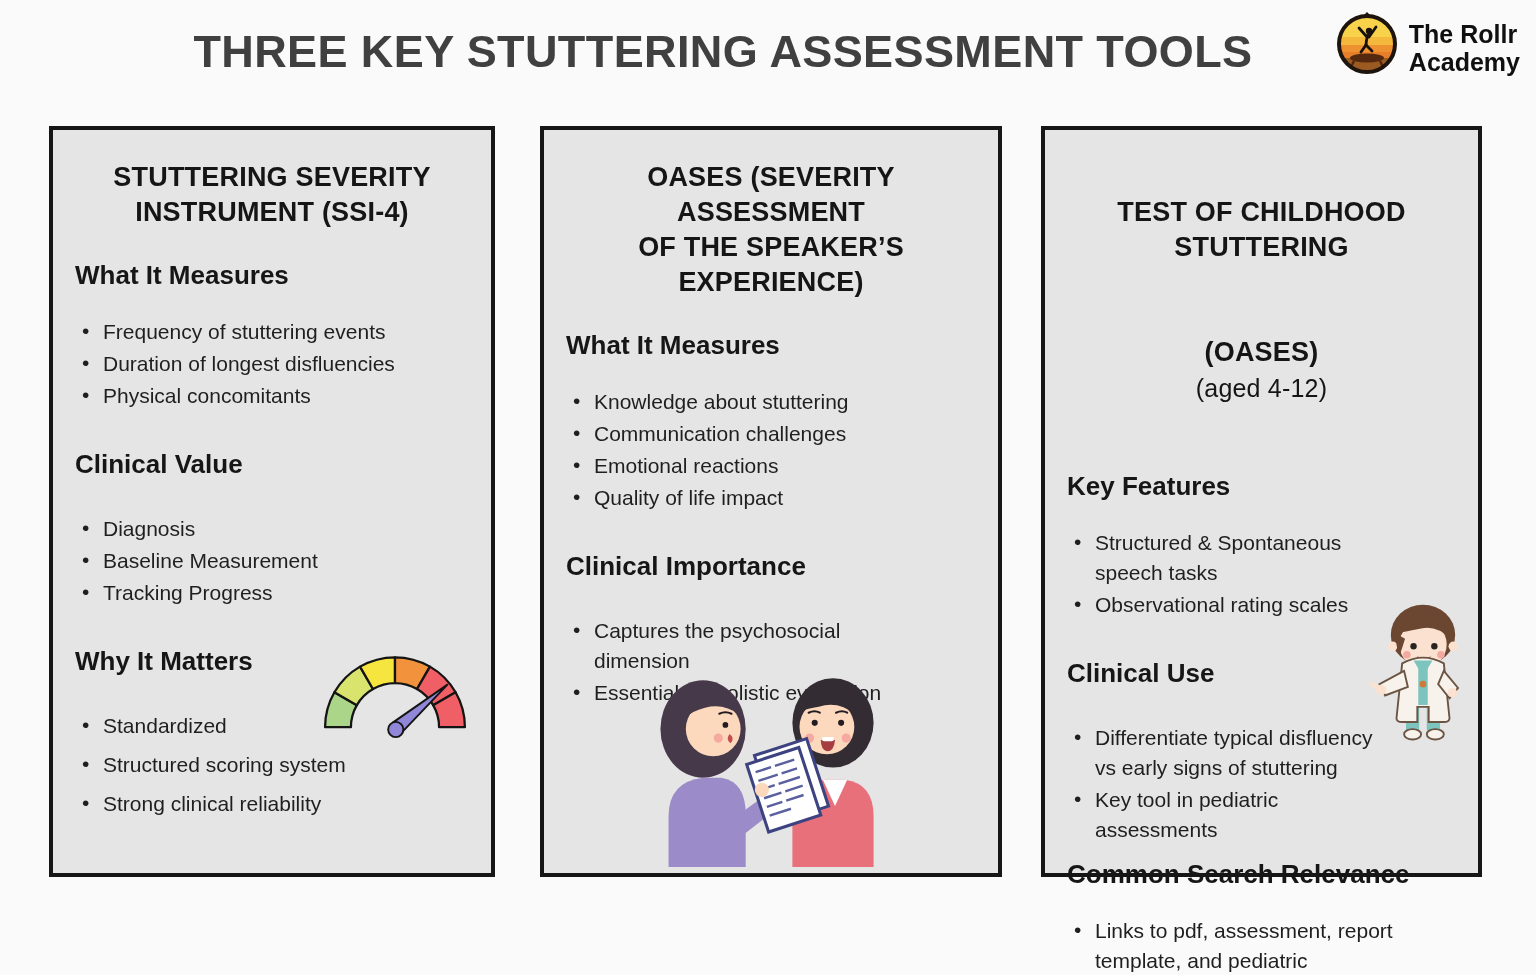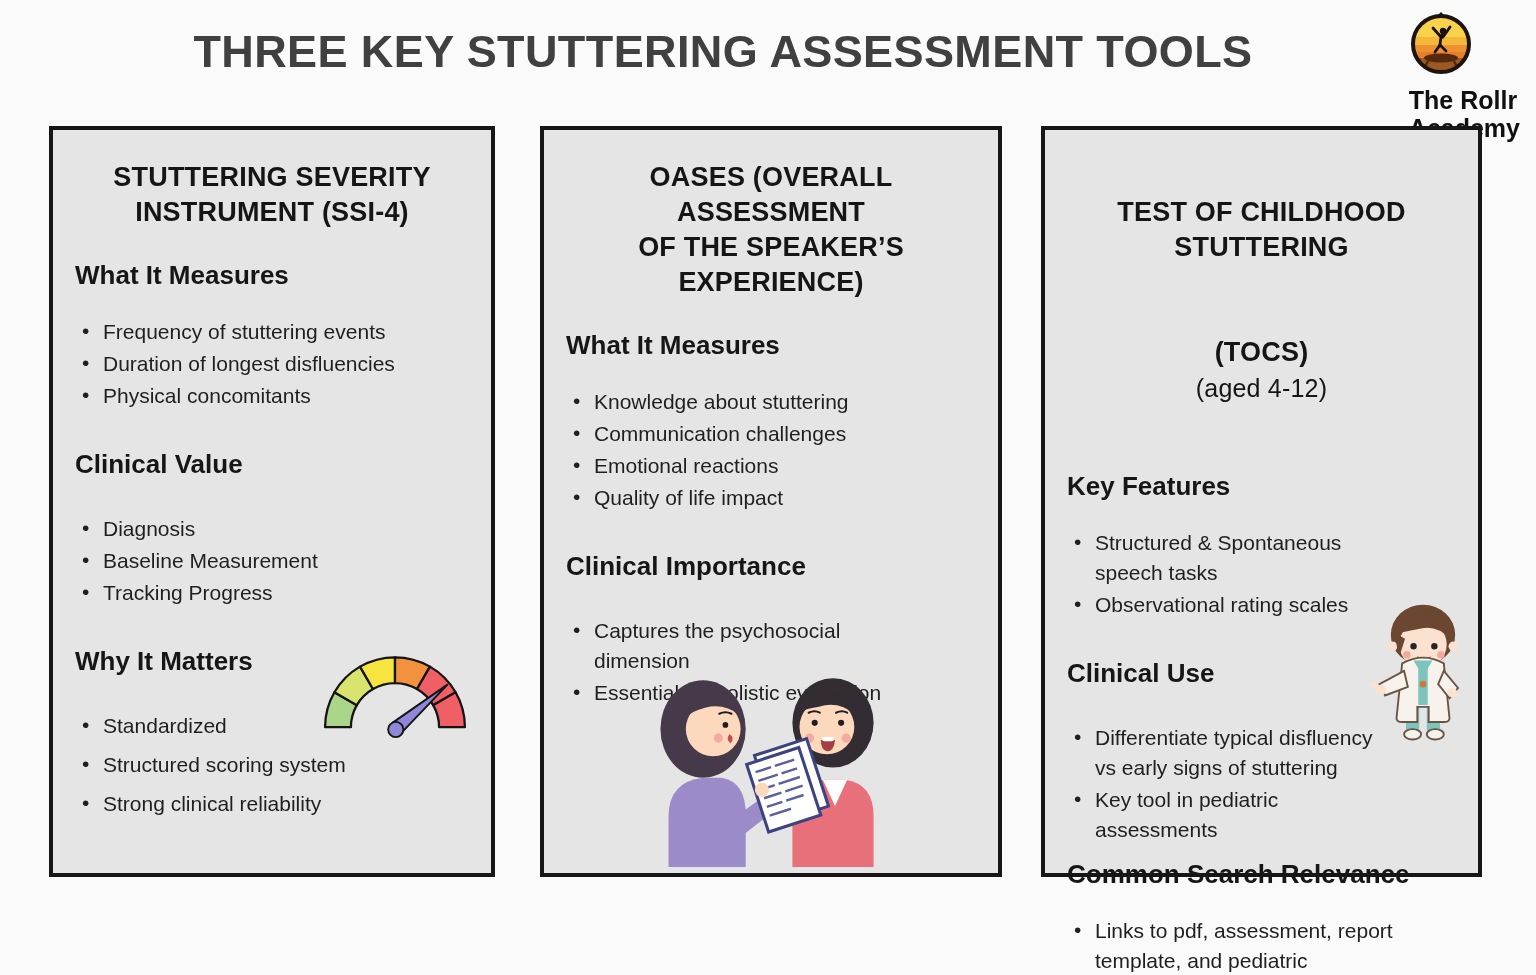--- a/index.html
+++ b/index.html
@@ -11,21 +11,21 @@
     position:relative;
     overflow:hidden;
   }
   .page-title{
     position:absolute;top:26px;left:0;width:1446px;
     text-align:center;
     font-size:45px;font-weight:700;letter-spacing:0.4px;color:#404040;
   }
   .brand{
     position:absolute;top:12px;right:16px;
-    display:flex;align-items:flex-start;gap:10px;flex-direction:column;
+    display:flex;align-items:flex-end;gap:10px;
   }
   .brand-name{font-size:25px;font-weight:700;line-height:1.12;color:#101010;}
   .card{
     position:absolute;top:126px;height:751px;
     background:#e5e5e5;
     border:4px solid #161616;
     box-sizing:border-box;
     padding:0 22px;
   }
   #card1{left:49px;width:446px;}
@@ -128,21 +128,21 @@
       <path d="M179.7,64 A92,92 0 0 1 192,110 L158,110 A58,58 0 0 0 150.2,81 Z" fill="#f15f66"></path>
     </g>
     <g stroke="#141414" stroke-width="2.5" stroke-linejoin="round">
       <path d="M169,54 L97,104 L105,121 Z" fill="#9187d8"></path>
       <circle cx="101" cy="113" r="10" fill="#9187d8"></circle>
     </g>
   </svg>
 </section>
 
 <section class="card" id="card2">
-  <div class="card-title">OASES (OVERALL ASSESSMENT
+  <div class="card-title">OASES (SEVERITY ASSESSMENT
 OF THE SPEAKER’S EXPERIENCE)</div>
 
   <h3 class="sec-h first">What It Measures</h3>
   <ul class="bullets">
     <li>Knowledge about stuttering</li>
     <li>Communication challenges</li>
     <li>Emotional reactions</li>
     <li>Quality of life impact</li>
   </ul>
 
@@ -198,21 +198,21 @@
       </g>
     </g>
     <circle cx="116" cy="124" r="7" fill="#fcd9bd"></circle>
   </svg>
 </section>
 
 <section class="card" id="card3">
   <div class="card-title">
     <div>TEST OF CHILDHOOD STUTTERING</div>
     <div>
-      <span>(TOCS)</span>
+      <span>(OASES)</span>
       <span class="title-note">(aged 4-12)</span>
     </div>
   </div>
 
   <h3 class="sec-h first">Key Features</h3>
   <ul class="bullets">
     <li>Structured &amp; Spontaneous
 speech tasks</li>
     <li>Observational rating scales</li>
   </ul>

